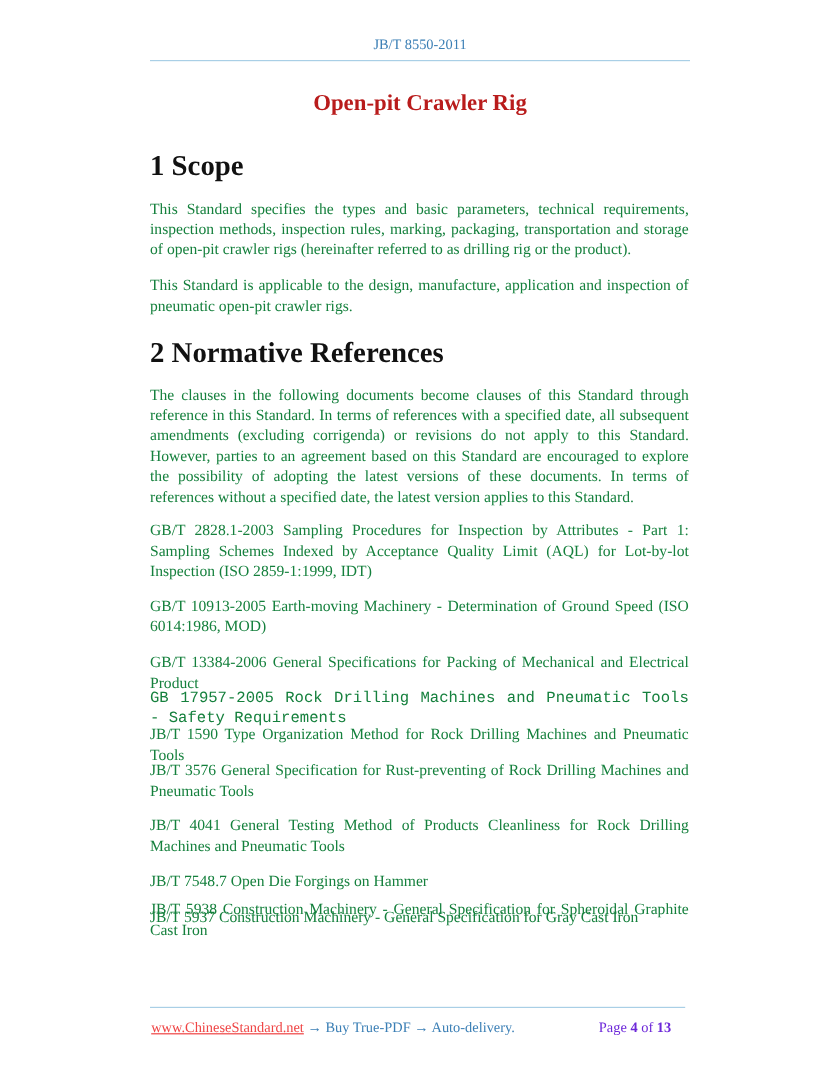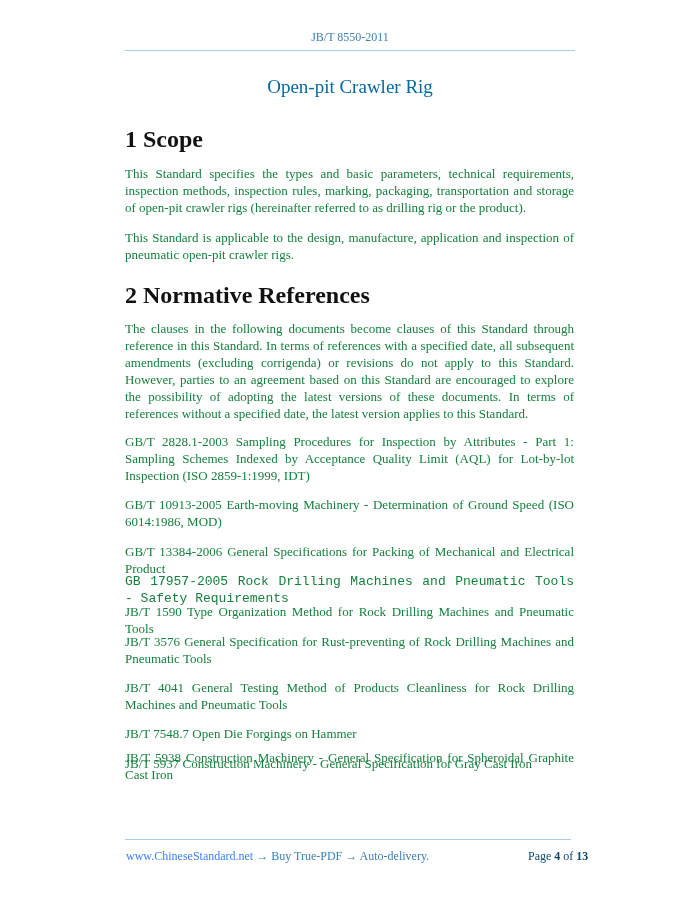--- a/index.html
+++ b/index.html
@@ -4,29 +4,29 @@
 <style>
   html, body { margin: 0; padding: 0; background: #ffffff; }
   body { width: 700px; height: 906px; position: relative; overflow: hidden;
          font-family: "Liberation Serif", "DejaVu Serif", serif; color: #1a1a1a; }
   .page { position: absolute; left: 0; top: 0; width: 700px; height: 880px; }
   .hdr { position: absolute; left: 125px; width: 450px; top: 30px; text-align: center;
          font-size: 12px; color: #3b7fb5; }
   .hdr-rule { position: absolute; left: 125px; width: 450px; top: 50px; height: 0;
               border-top: 1px solid #a9cfe6; }
   .title { position: absolute; left: 125px; width: 450px; top: 76px; text-align: center;
-           font-size: 19px; font-weight: normal; color: #0369a1; }
+           font-size: 19px; font-weight: bold; color: #b91c1c; }
   .h1 { position: absolute; left: 125px; font-size: 24px; font-weight: bold; color: #111; }
   .para { position: absolute; left: 125px; width: 449px; font-size: 13px; line-height: 17px;
           text-align: justify; color: #15803d; }
   .ftr-rule { position: absolute; left: 125px; width: 446px; top: 839px; height: 0;
               border-top: 1px solid #a9cfe6; }
   .ftr-left { position: absolute; left: 126px; top: 849px; font-size: 12px; color: #3b7fb5; }
-  .ftr-left a { color: #3b82f6; }
-  .ftr-right { position: absolute; left: 528px; top: 849px; font-size: 12px; color: #0c4a6e; }
+  .ftr-left a { color: #ef4444; text-decoration: underline; }
+  .ftr-right { position: absolute; left: 499px; top: 849px; font-size: 12px; color: #6d28d9; }
   .ftr-right b { font-weight: bold; }
 </style>
 </head>
 <body>
 
 <div class="page">
 
   <div class="hdr">JB/T 8550-2011</div>
   <div class="hdr-rule"></div>
 

